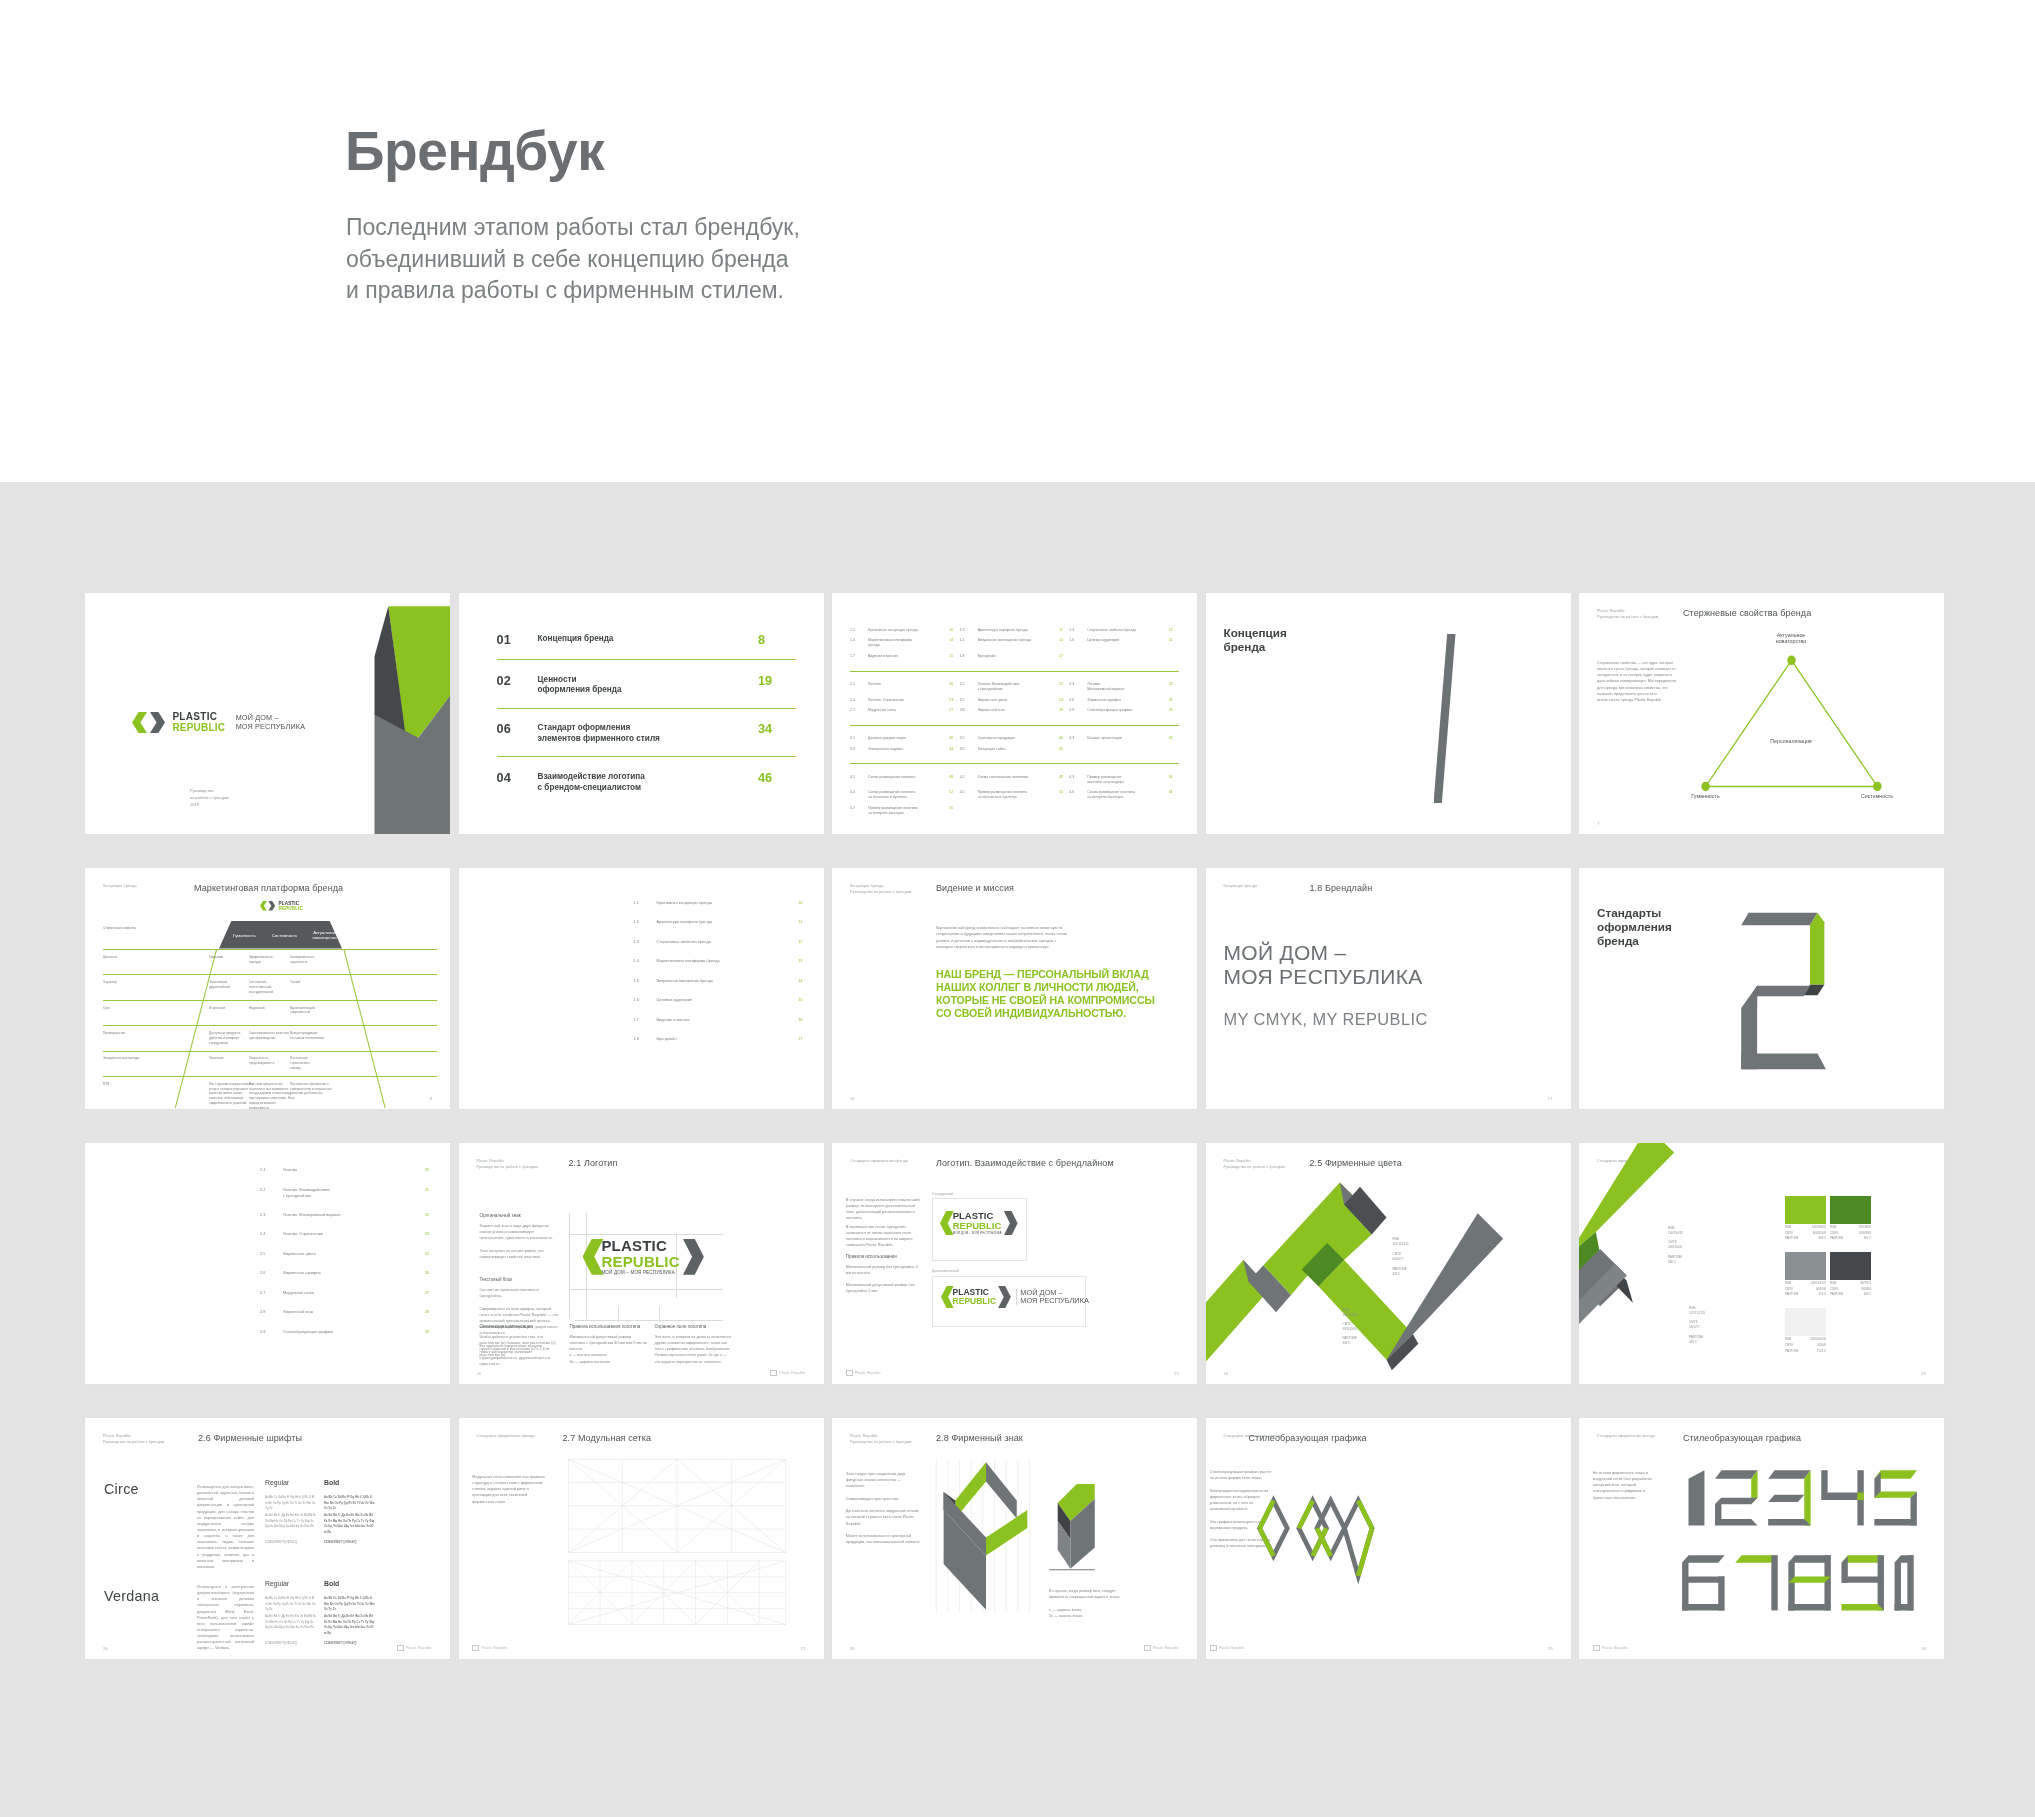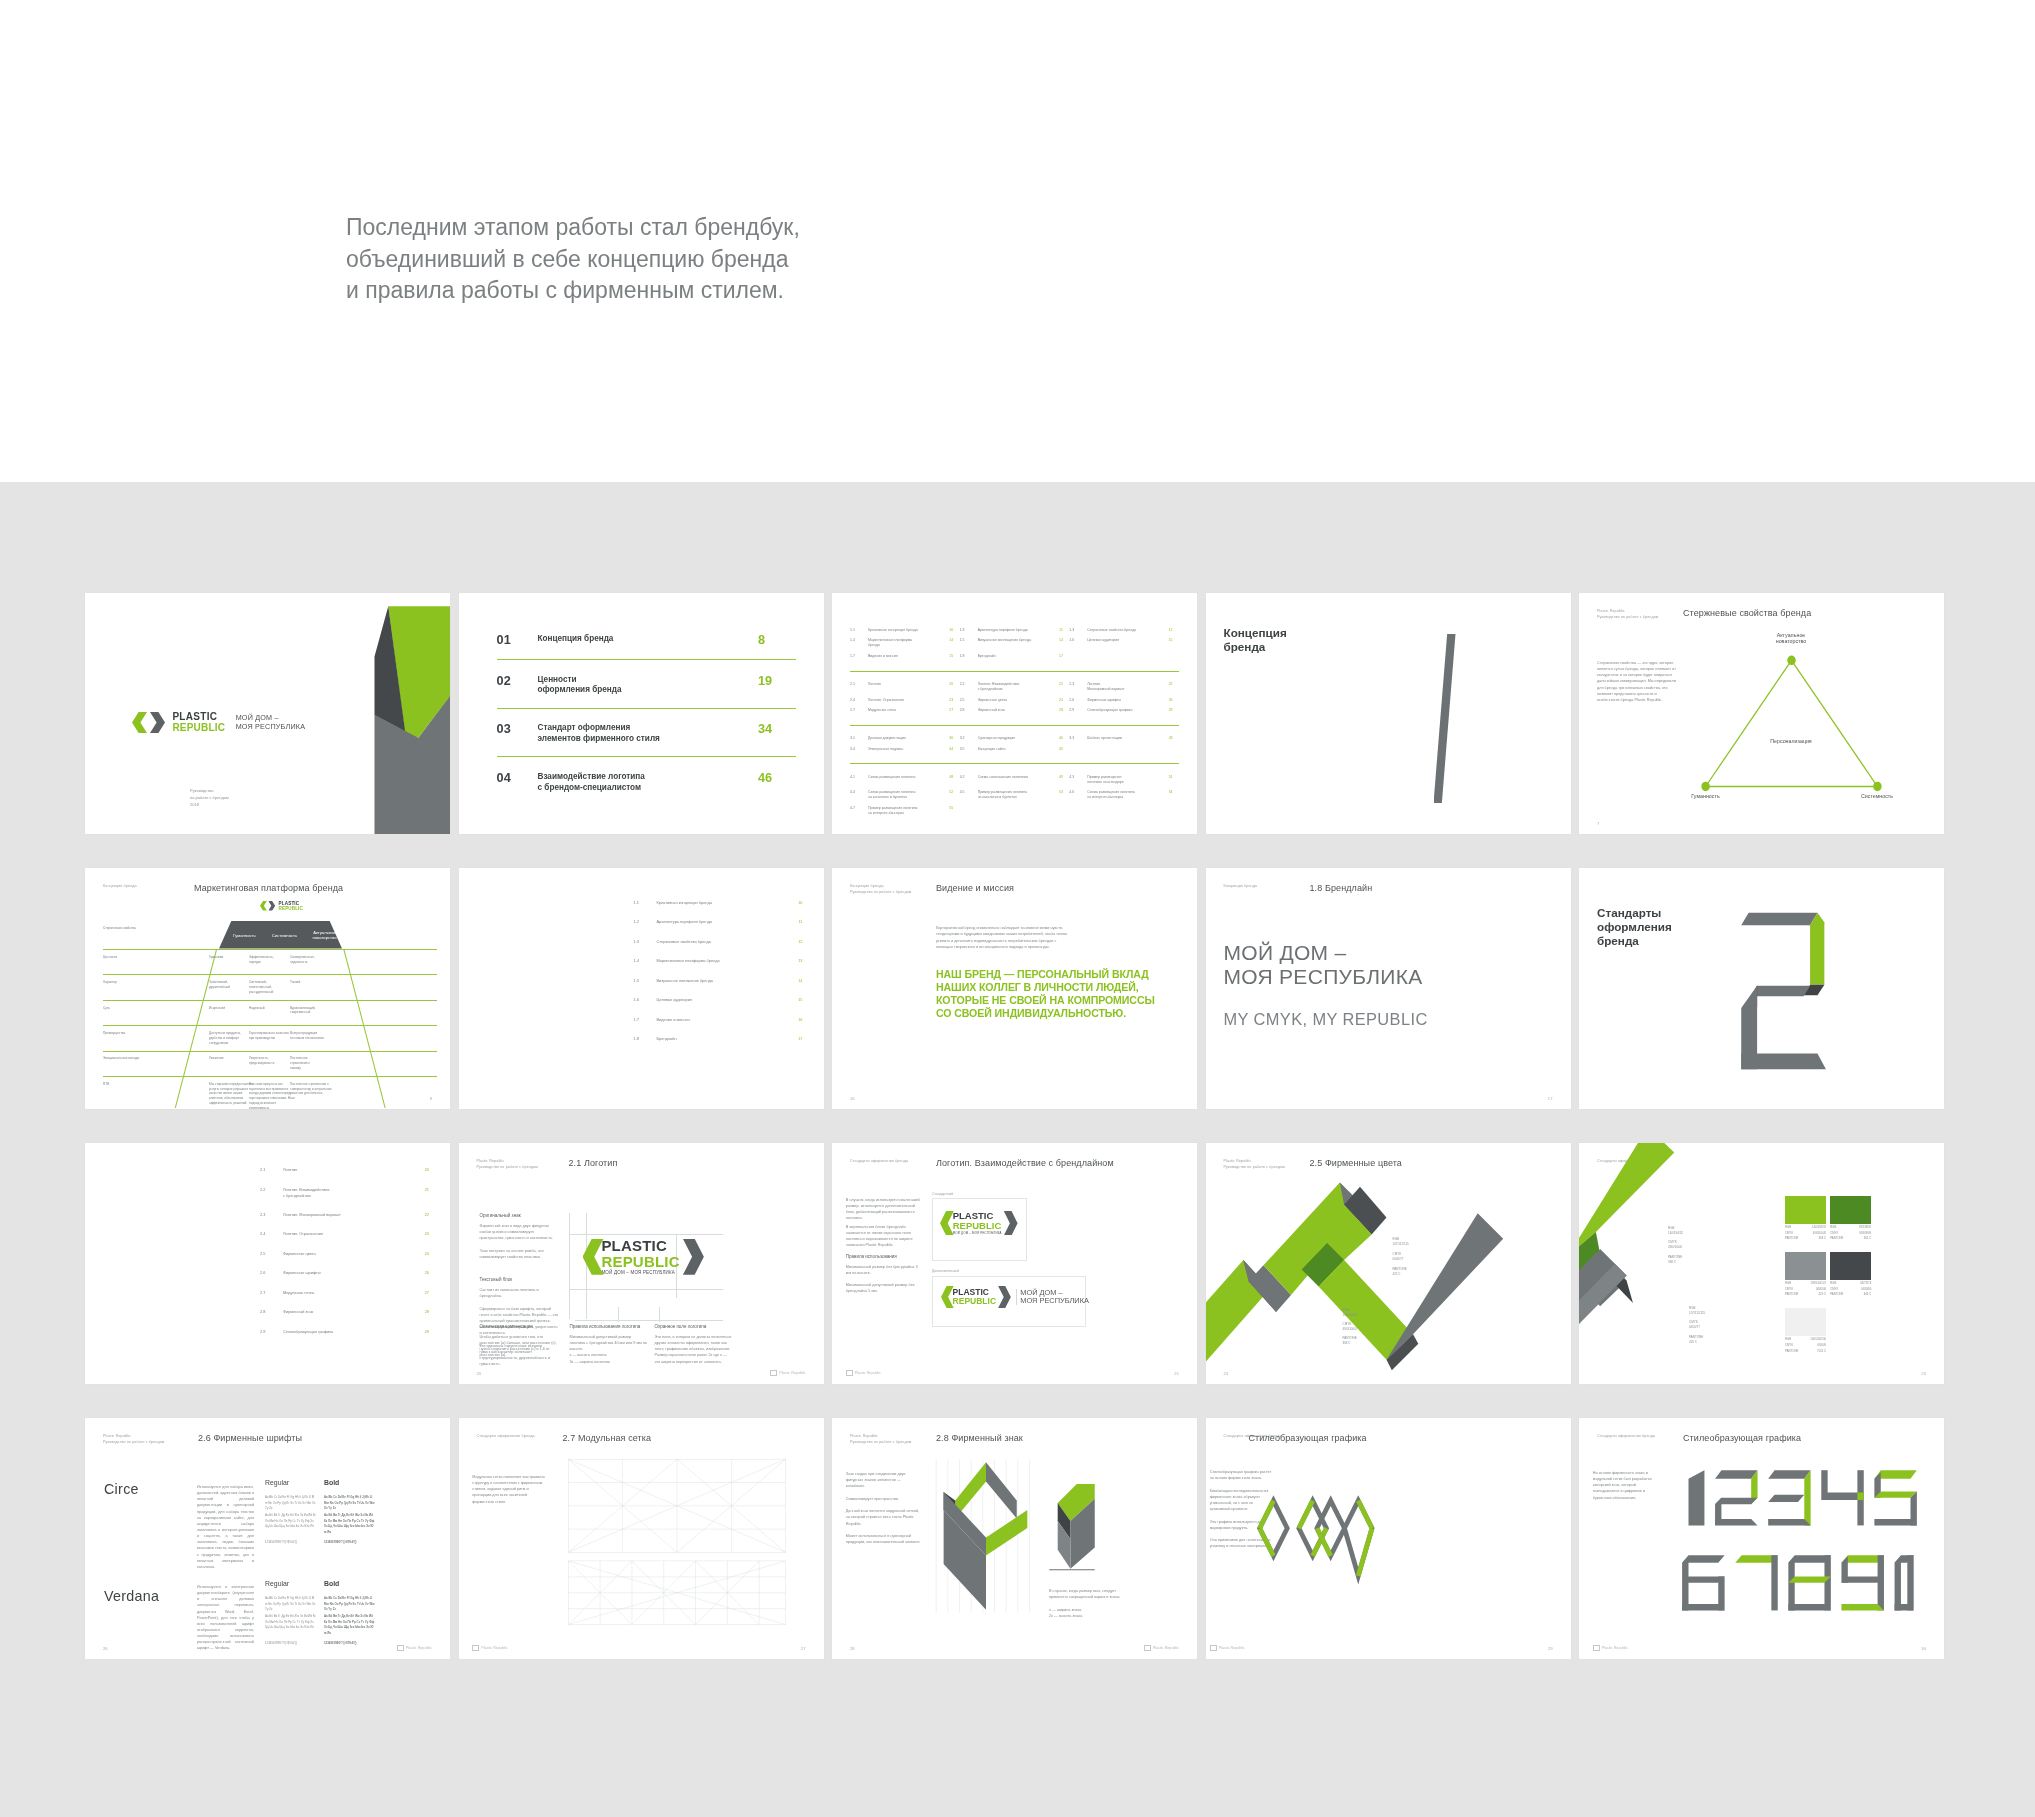--- a/index.html
+++ b/index.html
@@ -157,20 +157,21 @@
 
   
   .mg { position:absolute; left:104px; top:39px; width:228px; height:175px; }
 </style>
 </head>
 <body>
 
 <div class="page">
 
   <div class="hero">
+    <div class="hero-title">Брендбук</div>
     <div class="hero-sub" style="white-space:pre-line;">Последним этапом работы стал брендбук,
 объединивший в себе концепцию бренда
 и правила работы с фирменным стилем.</div>
   </div>
 
   <div class="stage">
     <div class="grid">
 
       <div class="slide">
         <svg class="cover-shape" viewBox="0 0 300 455" preserveAspectRatio="none">
@@ -210,21 +211,21 @@
             <span class="toc-label" style="white-space:pre-line">Концепция бренда</span>
             <span class="toc-page">8</span>
           </div>
           <div class="toc-row">
             <span class="toc-num">02</span>
             <span class="toc-label" style="white-space:pre-line">Ценности
 оформления бренда</span>
             <span class="toc-page">19</span>
           </div>
           <div class="toc-row">
-            <span class="toc-num">03</span>
+            <span class="toc-num">06</span>
             <span class="toc-label" style="white-space:pre-line">Стандарт оформления
 элементов фирменного стиля</span>
             <span class="toc-page">34</span>
           </div>
           <div class="toc-row">
             <span class="toc-num">04</span>
             <span class="toc-label" style="white-space:pre-line">Взаимодействие логотипа
 с брендом-специалистом</span>
             <span class="toc-page">46</span>
           </div>

